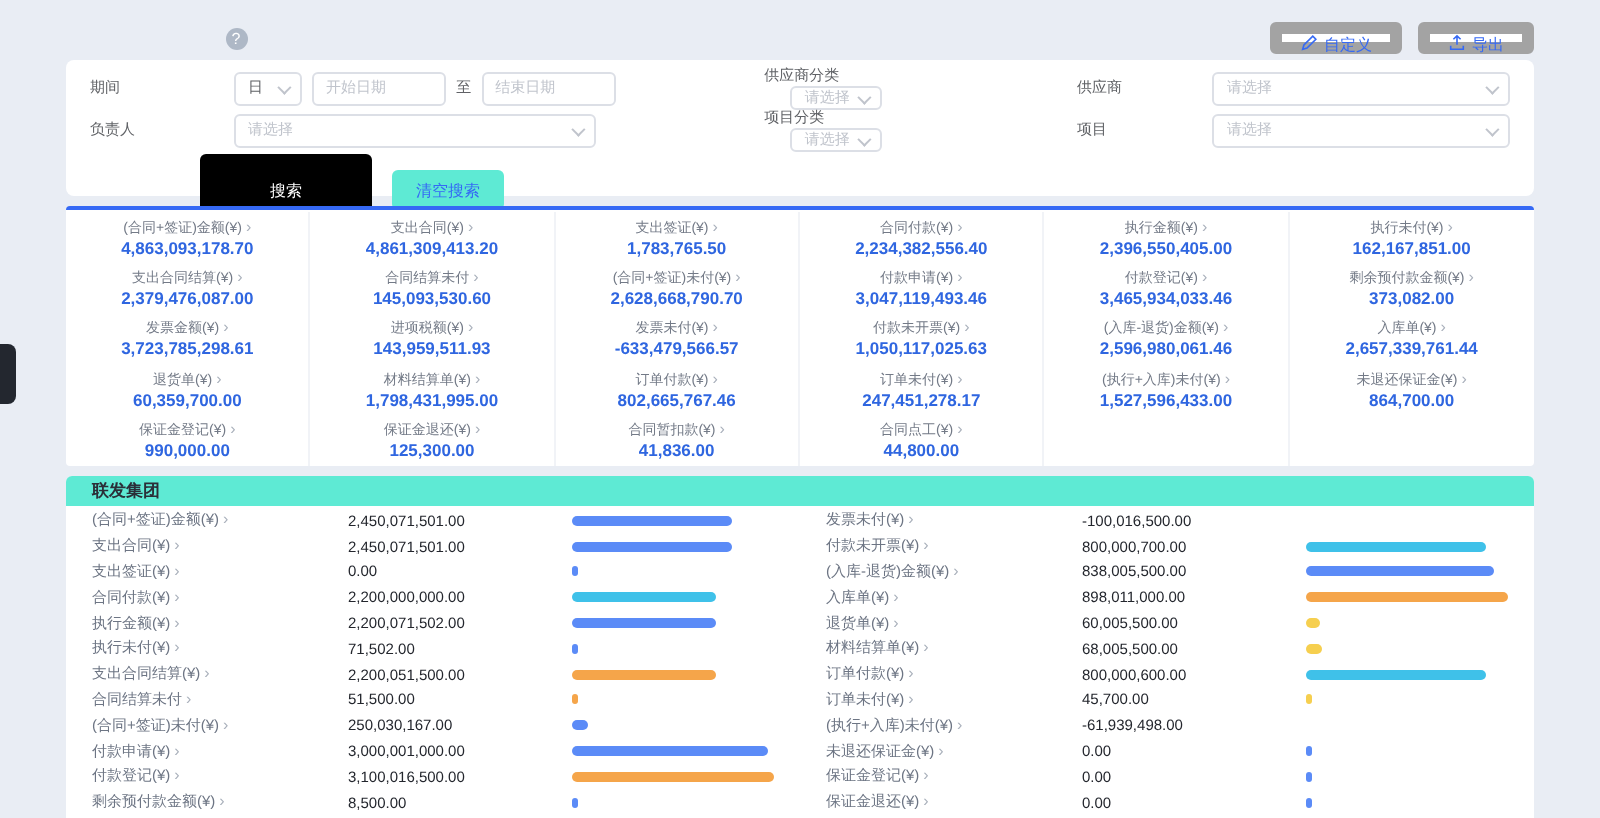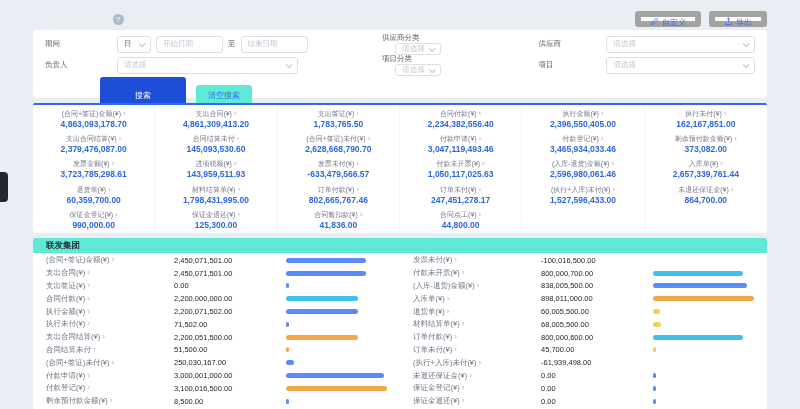--- a/index.html
+++ b/index.html
@@ -31,21 +31,21 @@
            display:flex; align-items:center; padding:0 6px; color:#606266; font-size:7.5px; }
   .ph { color:#c0c4cc; }
   .f-select { justify-content:space-between; flex:1; margin-right:10px; }
   .f-group:last-child .f-select { margin-right:0; }
   .small-select { width:34px; flex:none; margin-right:5px; justify-content:space-between; }
   .f-date { flex:1; }
   .f-to { color:#606266; margin:0 5px; font-size:7.5px; }
   .caret { width:5px; height:5px; border-right:1px solid #c0c4cc; border-bottom:1px solid #c0c4cc;
            transform:rotate(45deg) translateY(-1px); flex:none; margin-left:4px; }
   .f-actions { display:flex; align-items:center; margin-left:55px; margin-top:3px; gap:10px; }
-  .btn-primary { width:86px; height:36px; background:#1d4ed8; color:#fff; border:none; border-radius:3px;
+  .btn-primary { width:86px; height:36px; background:#000000; color:#fff; border:none; border-radius:3px;
                  font-size:8px; font-family:inherit; cursor:pointer; }
   .btn-light { height:20px; padding:0 12px; background:#5eead4; color:#3569f5; border:none; border-radius:3px;
                font-size:8px; font-family:Liberation Sans, sans-serif; cursor:pointer; }
   
   .metrics-card { position:absolute; left:33px; right:33px; top:103px; height:130px; background:#fff;
                   border-top:2px solid #3569f5; border-radius:2px;
                   display:grid; grid-template-columns:repeat(6,1fr); grid-auto-rows:25.4px; padding:1px 0; }
   .metric-cell { display:flex; flex-direction:column; align-items:center; justify-content:center;
                  border-right:1px solid #f1f3f7; overflow:hidden; cursor:pointer; }
   .metric-cell:nth-child(6n) { border-right:none; }

